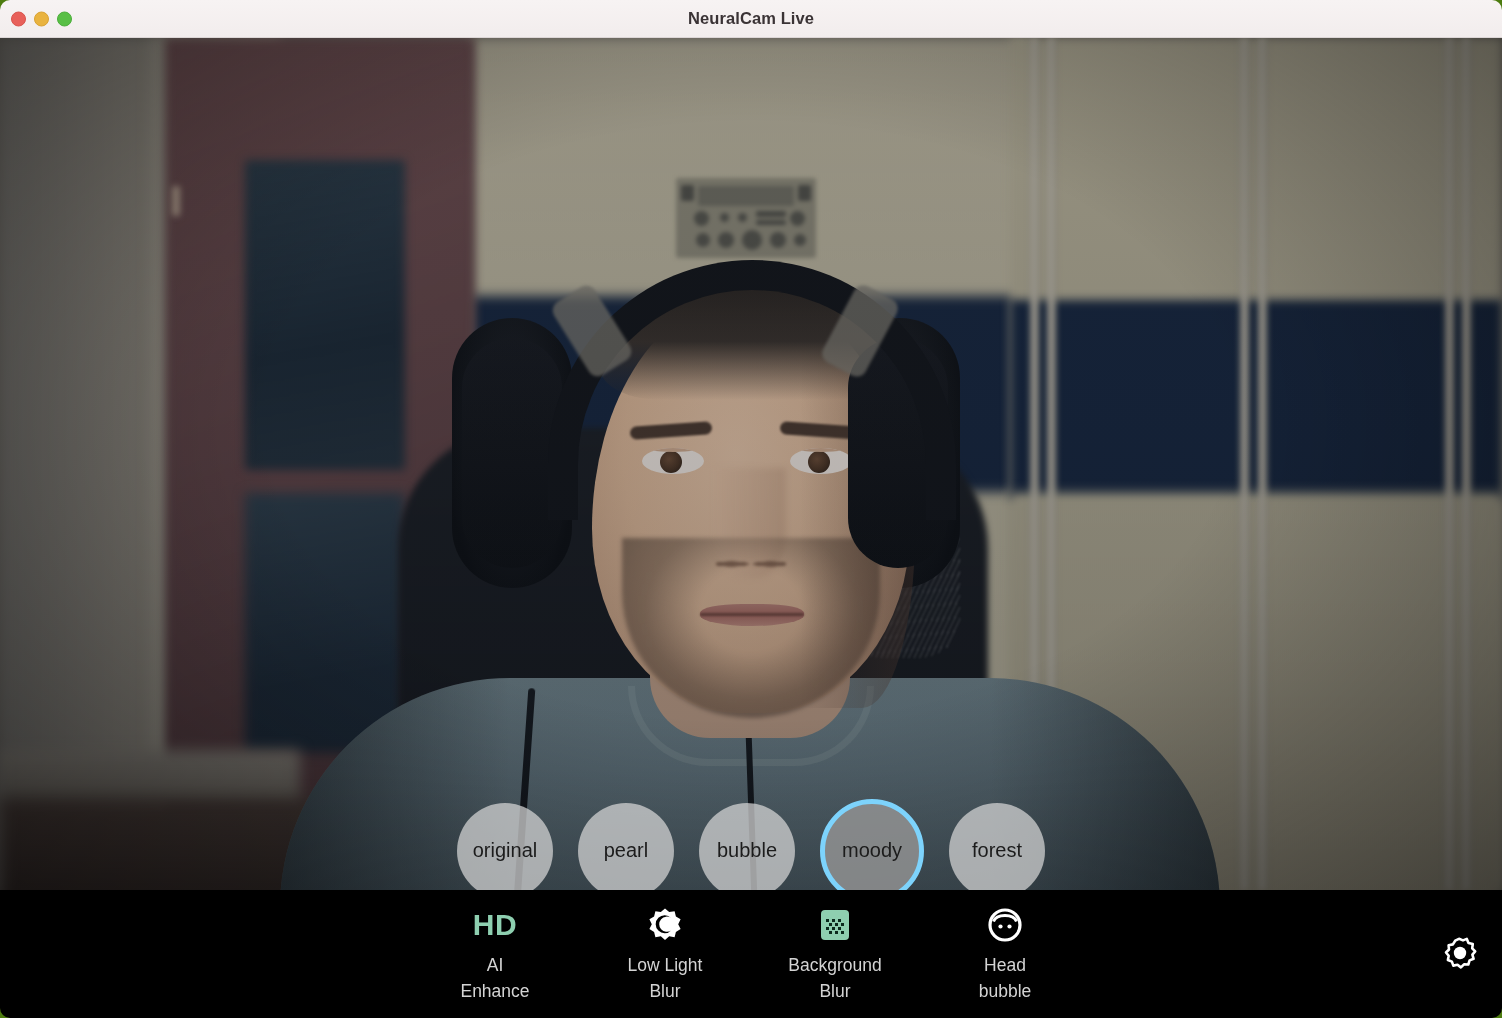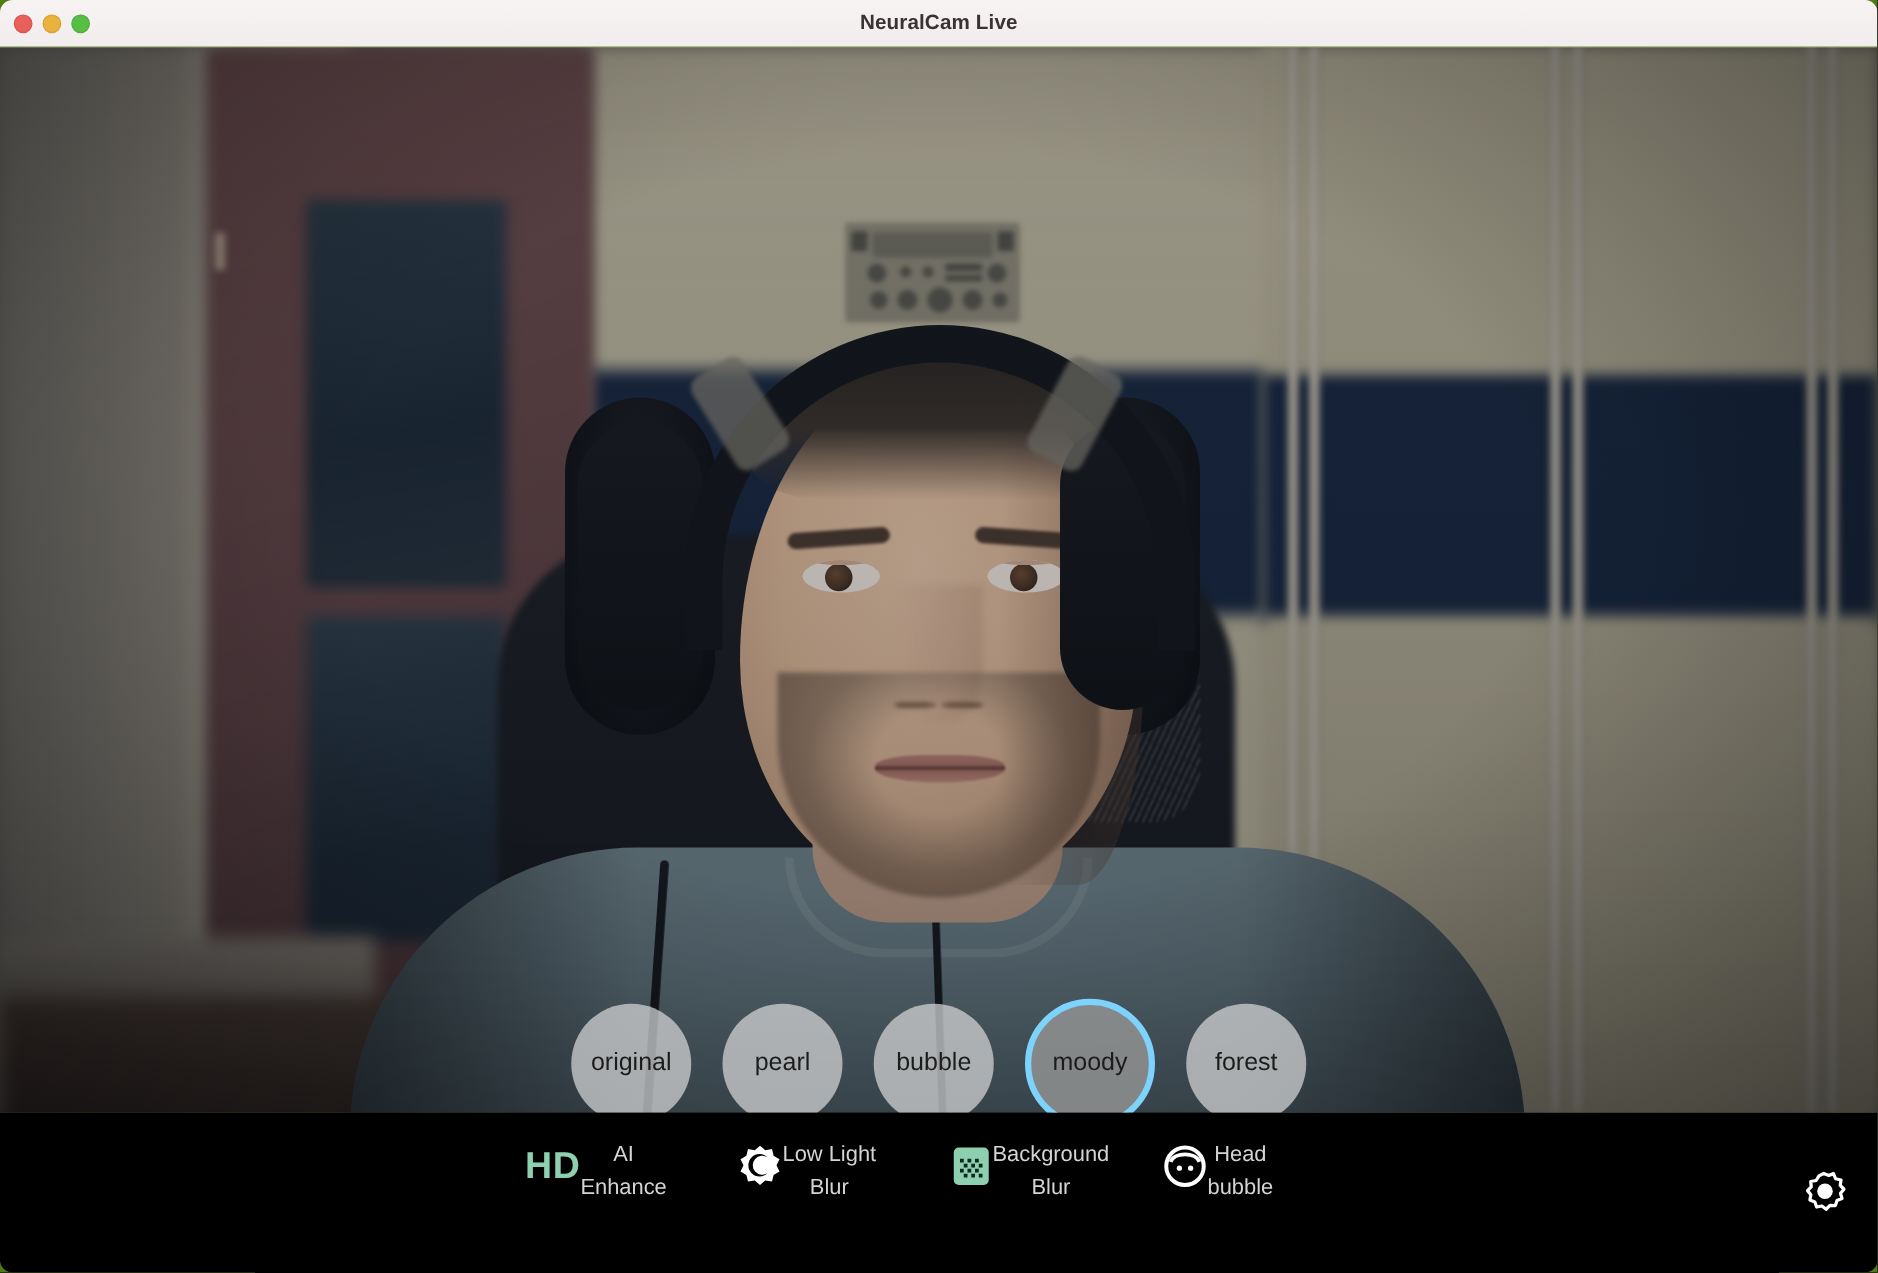--- a/index.html
+++ b/index.html
@@ -355,21 +355,21 @@
     border-bottom-right-radius: 10px;
   }
   .tools {
     position: absolute; left: 420px; top: 0;
     width: 660px; height: 128px;
     display: flex; align-items: flex-start; justify-content: space-between;
     padding-top: 14px;
   }
   .tool {
     width: 150px;
-    display: flex; flex-direction: row; align-items: center;
+    display: flex; flex-direction: column; align-items: center;
     cursor: pointer;
   }
   .tool-icon {
     height: 42px; display: flex; align-items: center; justify-content: center;
   }
   .tool-label {
     margin-top: 6px;
     font-size: 17.5px;
     line-height: 26px;
     color: #d4d4d4;

